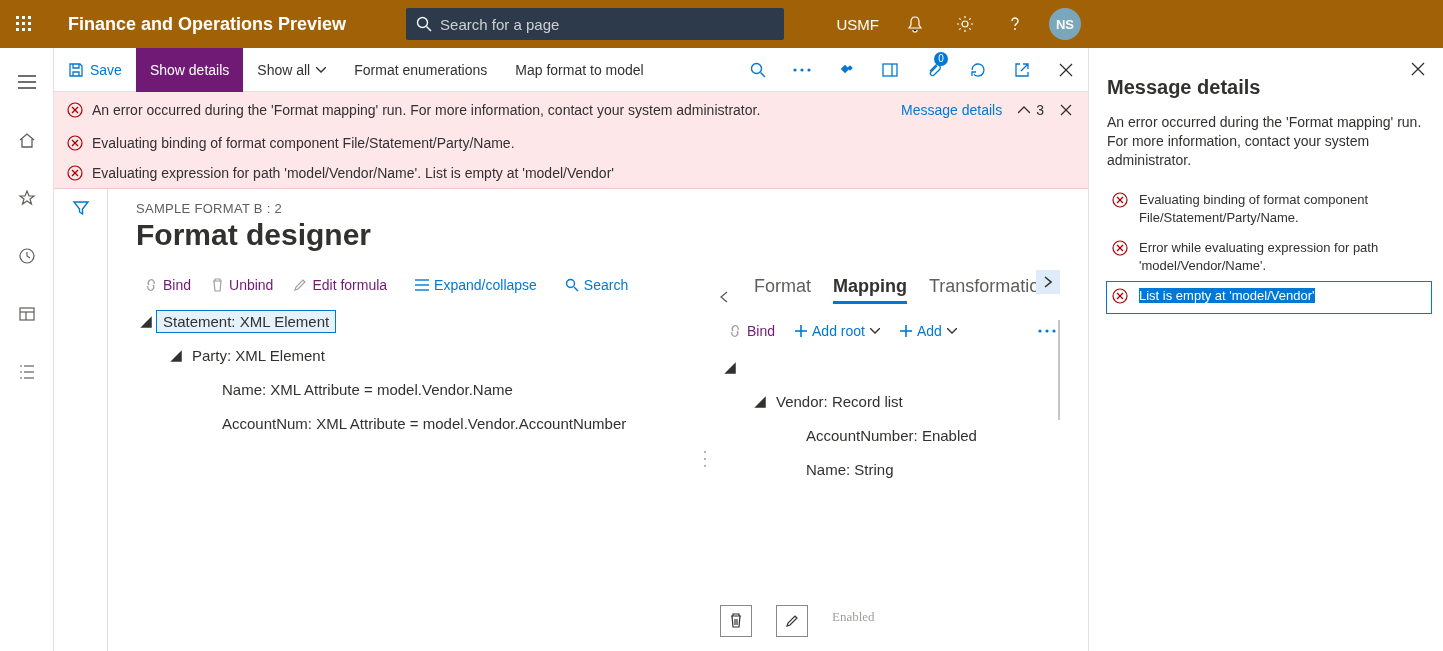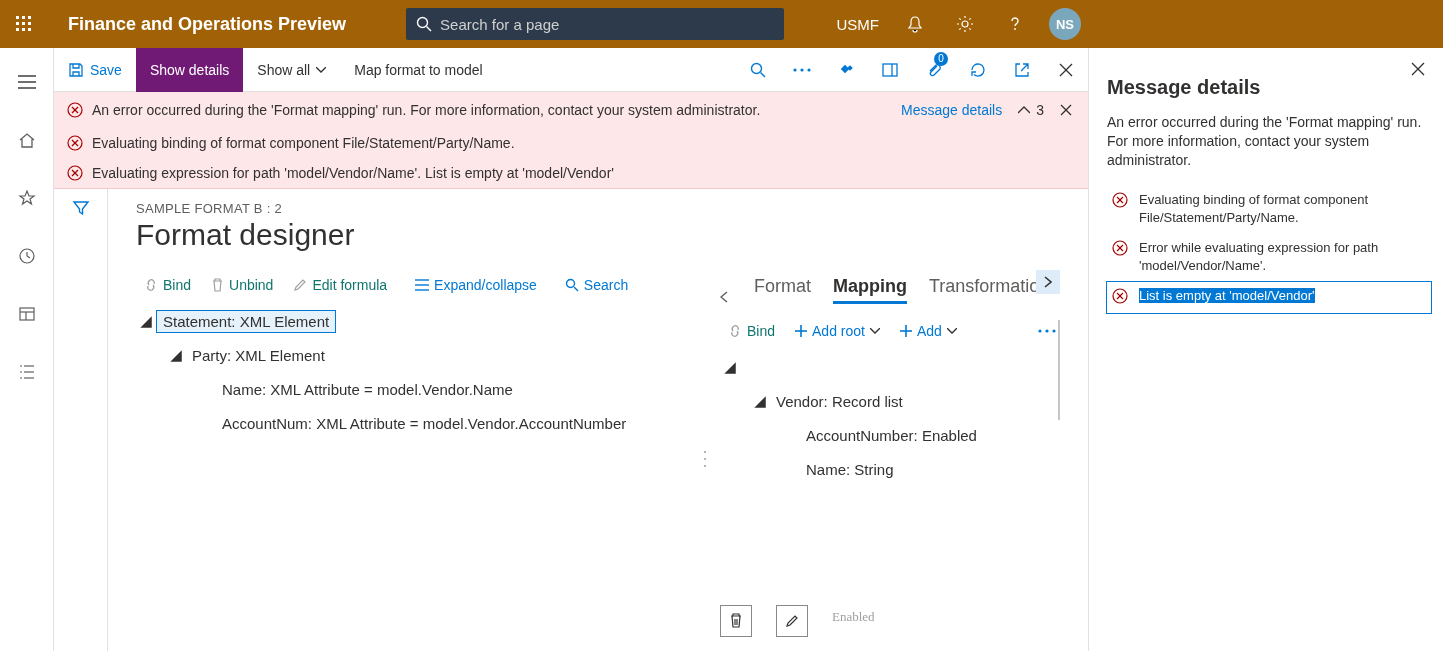--- a/index.html
+++ b/index.html
@@ -57,29 +57,29 @@
   .erow .mdlink { color:#0078D4; cursor:pointer; margin-right:16px; font-size:14px;}
   .erow .collapse { display:flex; align-items:center; gap:6px; color:#323130; cursor:pointer; margin-right:12px;}
   .erow .closex { cursor:pointer; color:#323130; padding:4px;}
   .erow.sub { padding-top:2px; padding-bottom:2px; min-height:30px; }
 
   
   .workspace { flex:1; display:flex; overflow:hidden;}
   .filtercol { width:54px; border-right:1px solid #e1e1e1; padding-top:10px; display:flex; justify-content:center;}
   .designer { flex:1; padding:12px 28px 0 28px; display:flex; flex-direction:column; overflow:hidden;}
   .crumb { color:#605e5c; font-size:13px; letter-spacing:0.3px;}
-  .pagetitle { font-size:30px; font-weight:400; margin:2px 0 14px 0;}
+  .pagetitle { font-size:30px; font-weight:700; margin:2px 0 14px 0;}
   .splitter { flex:1; display:flex; overflow:hidden; position:relative;}
   .pane { display:flex; flex-direction:column; overflow:hidden;}
   .pane.left { width:562px; }
   .pane.right { flex:1; margin-left:8px; }
   .splitterbar { width:14px; display:flex; align-items:center; justify-content:center; cursor:col-resize; color:#a19f9d; user-select:none; position:relative;}
 
   .panetoolbar { display:flex; align-items:center; gap:4px; height:38px;}
-  .ptbtn { display:flex; align-items:center; gap:5px; padding:4px 8px; color:#0f766e; cursor:default;}
+  .ptbtn { display:flex; align-items:center; gap:5px; padding:4px 8px; color:#701a75; cursor:default;}
   .ptbtn.enabled { color:#0078D4; cursor:pointer;}
   .ptbtn .ic { display:inline-flex; }
   .panegap { width:4px; }
 
   .tabstrip { display:flex; align-items:flex-end; gap:22px; height:38px; border-bottom:1px solid transparent; position:relative; margin-bottom:8px;}
   .tabstrip .backarrow { color:#605e5c; cursor:pointer; padding-right:4px;}
   .tabstrip .tab { font-size:18px; color:#605e5c; cursor:pointer; padding:6px 0; position:relative;}
   .tabstrip .tab.active { color:#323130; font-weight:600;}
   .tabstrip .tab.active::after { content:""; position:absolute; left:0; right:0; bottom:-1px; height:3px; background:#0078D4;}
   .tabstrip .tabnav { position:absolute; right:0; top:4px; width:24px; height:24px; background:#DEECF9; display:flex; align-items:center; justify-content:center; cursor:pointer;}
@@ -249,20 +249,23 @@
       </div>
       <div class="abtn">
         <span>Show all</span>
         <span class="ic">
             <svg width="10" height="6">
               <polyline points="0,0 5,5 10,0" fill="none" stroke="#323130" stroke-width="1.3"></polyline>
             </svg>
           </span>
       </div>
       <div class="abtn">
+        <span>Format enumerations</span>
+      </div>
+      <div class="abtn">
         <span>Map format to model</span>
       </div>
       <div class="aicons">
         <div class="aiconbtn">
             <svg width="16" height="16" viewBox="0 0 16 16">
               <circle cx="6.5" cy="6.5" r="5" fill="none" stroke="#0078D4" stroke-width="1.4"></circle>
               <line x1="10.5" y1="10.5" x2="15" y2="15" stroke="#0078D4" stroke-width="1.4"></line>
             </svg>
           </div>
         <div class="aiconbtn">

